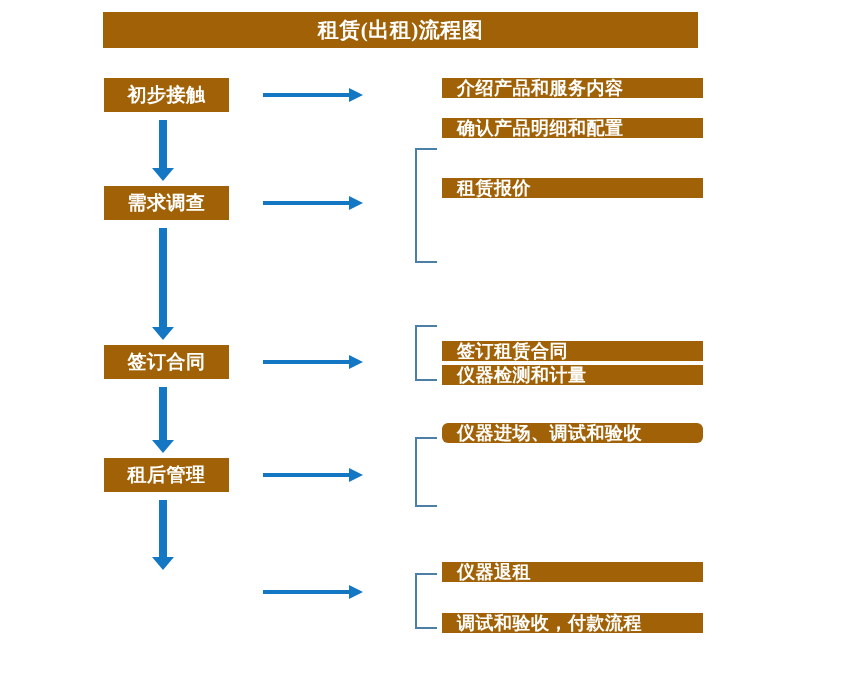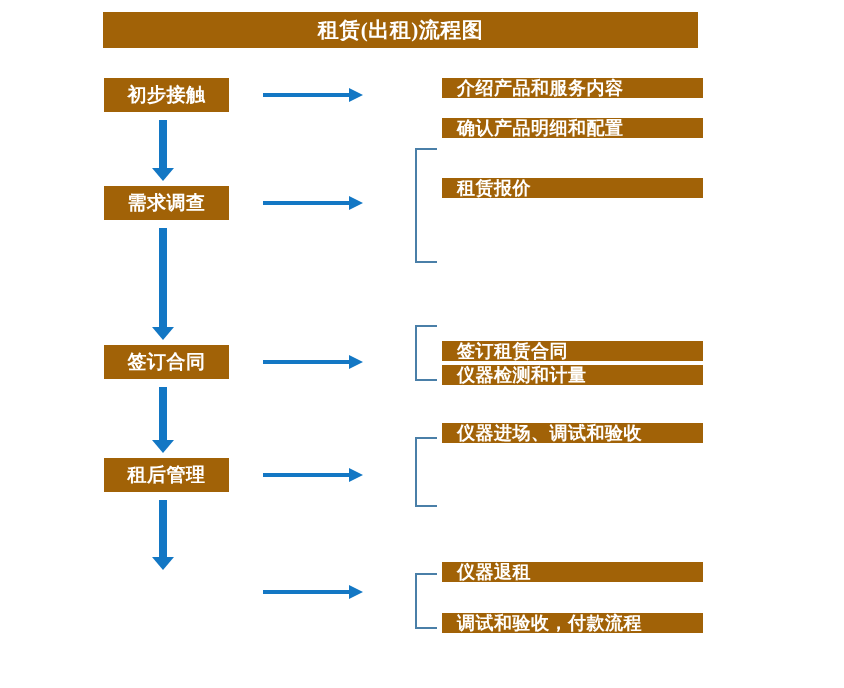--- a/index.html
+++ b/index.html
@@ -172,20 +172,20 @@
 
   <div class="box detail-box" style="top:118px;text-align:center;">确认产品明细和配置</div>
 
   <div class="box detail-box" style="top:178px;">租赁报价</div>
 
 
   <div class="box detail-box" style="top:313px;margin-top:28px;">签订租赁合同</div>
 
   <div class="box detail-box" style="top:365px;">仪器检测和计量</div>
 
-  <div class="box detail-box" style="top:423px;">仪器进场、调试和验收</div>
+  <div class="box detail-box" style="top:423px;border-radius:6px;">仪器进场、调试和验收</div>
 
 
   <div class="box detail-box" style="top:562px;">仪器退租</div>
 
   <div class="box detail-box" style="top:613px;">调试和验收，付款流程</div>
 
 </div>
 
 </body></html>

